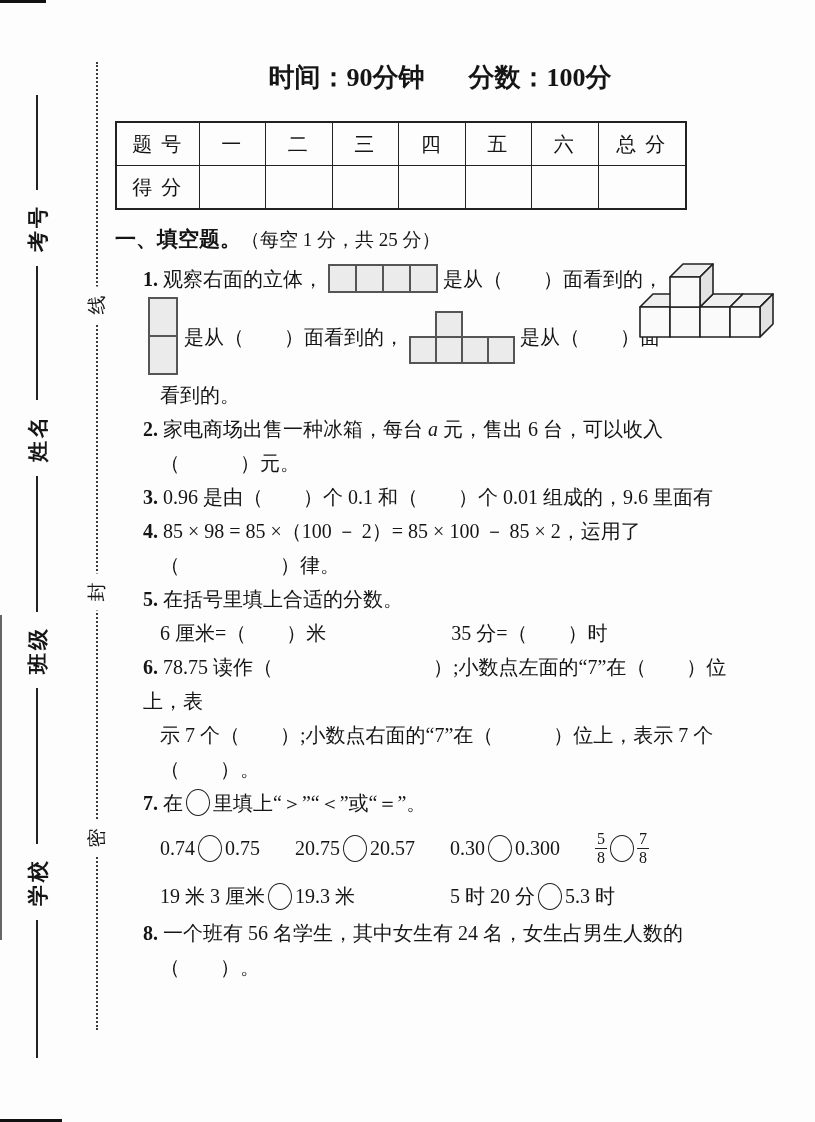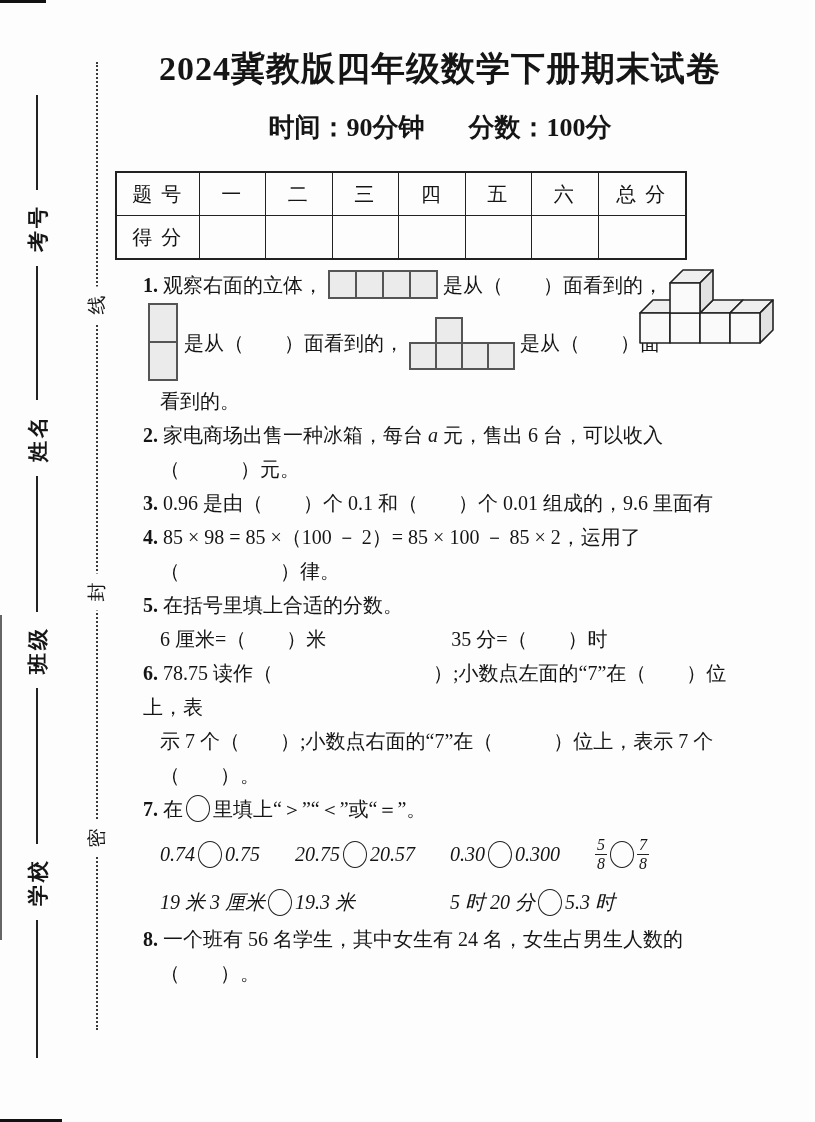--- a/index.html
+++ b/index.html
@@ -54,21 +54,21 @@
   .flexline{display:flex;align-items:center;}
   .first{padding-left:28px;}
   .cont{padding-left:45px;}
   .qnum{font-weight:bold;margin-right:5px;}
   .var{font-style:italic;font-family:"Liberation Serif",serif;}
   .q1{position:relative;margin-top:8px;}
   .q1 .l2{height:82px;}
   .shape{flex:0 0 auto;margin:0 5px;display:block;}
   .cube-figure{position:absolute;top:-2px;right:-13px;}
   
-  .cmp-row{display:flex;align-items:center;padding-left:45px;font-style:italic;}
+  .cmp-row{display:flex;align-items:center;padding-left:45px;}
   .cmp-row1{height:56px;}
   .cmp-row2{height:40px;}
   .cmp{display:inline-flex;align-items:center;white-space:nowrap;}
   .circle{
     display:inline-block;width:22px;height:25px;border:1.6px solid #222;
     border-radius:50%;margin:0 3px;flex:0 0 auto;
   }
   .circle.inline-c{vertical-align:-6px;}
   .gap35{width:35px;flex:0 0 auto;}
   .gap-q5{width:125px;flex:0 0 auto;}
@@ -97,21 +97,20 @@
     <div class="seal-label" style="top:650px;">班级</div>
     <div class="seal-label" style="top:882px;">学校</div>
     <div class="seal-dotted-line"></div>
     <div class="seal-char" style="top:305px;">线</div>
     <div class="seal-char" style="top:592px;">封</div>
     <div class="seal-char" style="top:838px;">密</div>
   </div>
 
   <div class="content">
 
-    <h1 class="title">2024冀教版四年级数学下册期末试卷</h1>
 
     <div class="subtitle">
       <span>时间：90分钟</span><span class="gap"></span><span>分数：100分</span>
     </div>
 
     <table class="score">
       <colgroup>
           <col style="width:83px">
           <col>
           <col>
@@ -138,20 +137,23 @@
         <td></td>
         <td></td>
         <td></td>
         <td></td>
         <td></td>
         <td></td>
       </tr>
     </tbody>
       </table>
 
+    <div class="section-heading">
+      <span class="b">一、填空题。</span><span class="note">（每空 1 分，共 25 分）</span>
+    </div>
 
     <div class="q q1">
       <div class="line flexline first">
         <span class="qnum">1.</span>
         <span>观察右面的立体，</span>
         <svg class="shape" width="110" height="30" viewBox="0 0 110 30">
           <g fill="#ebebeb" stroke="#555" stroke-width="2">
             <rect x="1" y="1" width="27" height="27"></rect>
               <rect x="28" y="1" width="27" height="27"></rect>
             <rect x="55" y="1" width="27" height="27"></rect>

